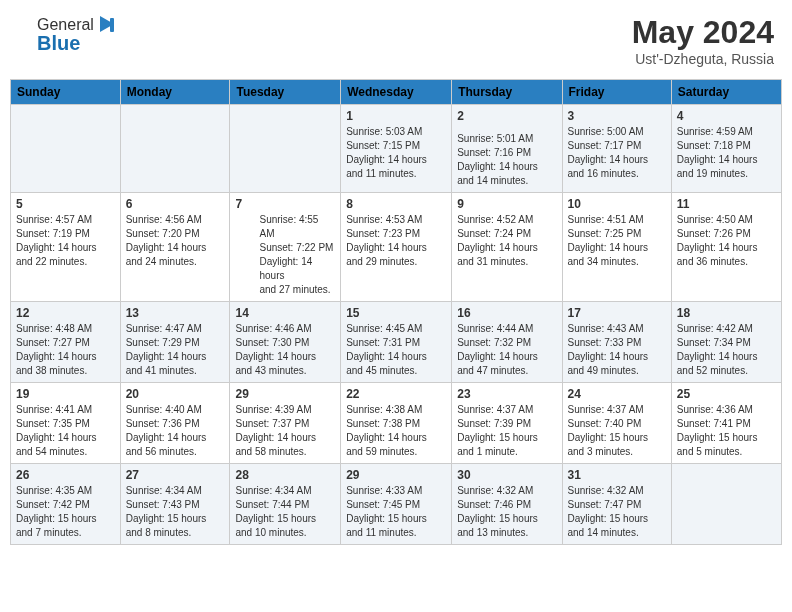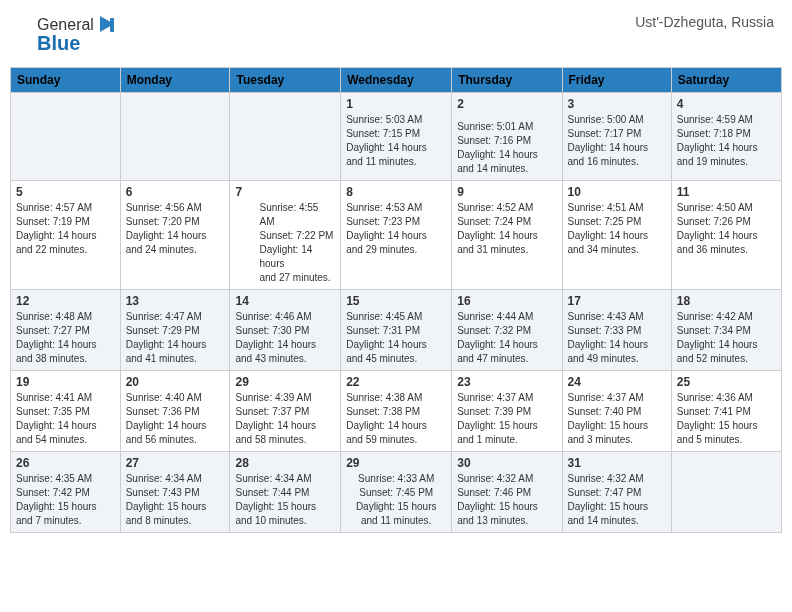--- a/index.html
+++ b/index.html
@@ -90,20 +90,21 @@
         <span class="logo-general">General</span>
         <svg class="logo-icon" viewBox="0 0 22 22">
           <polygon points="4,18 18,10 4,2" fill="#2a7fc1"></polygon>
           <rect x="14" y="4" width="4" height="14" fill="#2a7fc1" rx="1"></rect>
         </svg>
       </div>
       <div class="logo-blue" style="font-size:20px;font-weight:bold;color:#1a6faf;margin-top:-4px;">Blue</div>
     </div>
   </div>
   <div class="title-block">
+    <div class="month-title">May 2024</div>
     <div class="location">Ust'-Dzheguta, Russia</div>
   </div>
 </div>
 
 <table class="calendar">
   <thead>
     <tr>
     <th>Sunday</th>
         <th>Monday</th>
         <th>Tuesday</th>
@@ -317,21 +318,21 @@
         </td>
         <td>
           <div class="day-num">28</div>
           <div class="day-content" style="white-space: pre-line;">Sunrise: 4:34 AM
 Sunset: 7:44 PM
 Daylight: 15 hours
 and 10 minutes.</div>
         </td>
         <td>
           <div class="day-num">29</div>
-          <div class="day-content" style="white-space: pre-line; text-align: center;">Sunrise: 4:33 AM
+          <div class="day-content" style="white-space: pre-line;">Sunrise: 4:33 AM
 Sunset: 7:45 PM
 Daylight: 15 hours
 and 11 minutes.</div>
         </td>
         <td>
           <div class="day-num">30</div>
           <div class="day-content" style="white-space: pre-line;">Sunrise: 4:32 AM
 Sunset: 7:46 PM
 Daylight: 15 hours
 and 13 minutes.</div>

